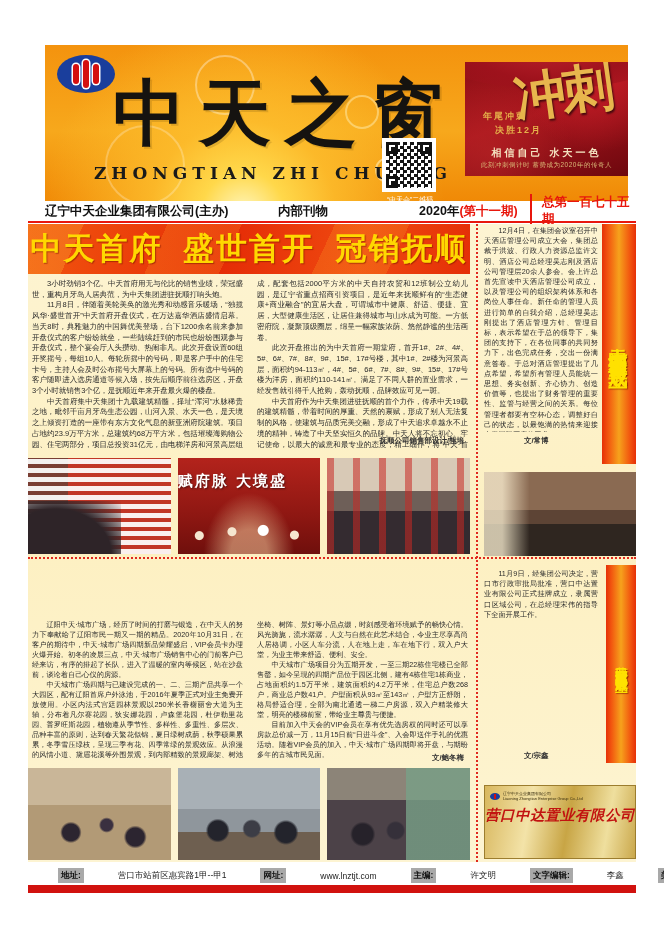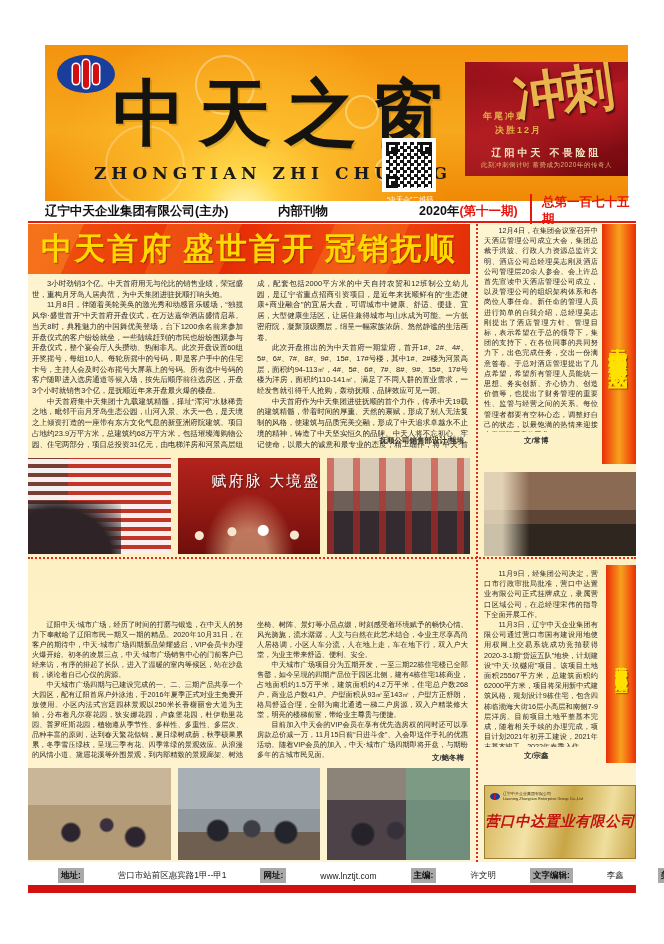--- a/index.html
+++ b/index.html
@@ -78,21 +78,21 @@
   .v-divider { position:absolute; left:448px; top:0; width:0; height:638px; border-left:2px dotted #e0281e; }
   .h-divider { position:absolute; left:0; top:333px; width:608px; height:0; border-top:2px dotted #e0281e; }
 
   
   #leftcol { position:absolute; left:0; top:0; width:442px; height:638px; }
 
   .art-title { position:relative; width:442px; display:flex; align-items:center; justify-content:center;
     background:
       linear-gradient(115deg, rgba(255,190,60,.28) 0 12%, rgba(255,255,255,0) 12% 30%, rgba(255,150,40,.25) 30% 46%, rgba(255,255,255,0) 46% 66%, rgba(255,170,40,.22) 66% 82%, rgba(255,255,255,0) 82%),
       linear-gradient(100deg,#f2560f 0%, #e52c06 45%, #ef4a10 75%, #e42e07 100%); }
-  .art-title .t { font-family:Liberation Serif, serif; font-weight:bold; color:#ffd800;
+  .art-title .t { font-family:Liberation Mono, monospace; font-weight:bold; color:#ffd800;
     text-shadow:1px 1px 1px rgba(120,20,0,.55); white-space:nowrap; }
   #art1-title { top:0; height:50px; }
   #art1-title .t { font-size:31px; letter-spacing:2px; }
   #art2-title { position:absolute; top:343px; height:48px; }
   #art2-title .t { font-size:25px; letter-spacing:1px; }
 
   .art-body { position:absolute; left:4px; width:436px; overflow:hidden;
     column-count:2; column-gap:14px; font-size:7.5px; line-height:10.7px; color:#2a2a2a; text-align:justify; }
   .art-body p { text-indent:2em; margin:0; }
   #art1-body { top:55px; height:176px; }
@@ -108,22 +108,22 @@
   .photo { flex:1; position:relative; overflow:hidden; }
 
   .ph-board { background:
       repeating-linear-gradient(0deg, rgba(255,255,255,.92) 0 5px, rgba(200,30,25,.15) 5px 9px),
       linear-gradient(90deg,#6b4438 0 28%, #c03a28 28% 100%); }
   .ph-board::after { content:""; position:absolute; left:0; bottom:0; width:65%; height:55%;
     background:radial-gradient(ellipse at 30% 100%, #2e2428 0 60%, rgba(46,36,40,0) 100%); }
   .ph-stage { background:
       radial-gradient(ellipse at 50% 100%, rgba(255,220,170,.5) 0 18%, rgba(255,220,170,0) 45%),
       linear-gradient(180deg,#b3231c 0%, #8e1712 60%, #6f0f0c 100%); }
-  .ph-stage .overlay-text { position:absolute; left:0; top:14px; width:100%; text-align:right;
-    color:#fff; font-family:"DejaVu Serif",serif; font-weight:normal; font-size:15px; letter-spacing:2px;
+  .ph-stage .overlay-text { position:absolute; left:0; top:14px; width:100%; text-align:left;
+    color:#fff; font-family:"DejaVu Serif",serif; font-weight:bold; font-size:15px; letter-spacing:2px;
     text-shadow:1px 1px 2px rgba(0,0,0,.5); white-space:nowrap; }
   .ph-stage .dancers { position:absolute; bottom:8px; left:0; width:100%; height:26px;
     background:
       radial-gradient(circle at 15% 60%, #f5e6d0 0 4px, rgba(0,0,0,0) 5px),
       radial-gradient(circle at 38% 45%, #f5e6d0 0 4px, rgba(0,0,0,0) 5px),
       radial-gradient(circle at 60% 40%, #fff 0 5px, rgba(0,0,0,0) 6px),
       radial-gradient(circle at 82% 58%, #f5e6d0 0 4px, rgba(0,0,0,0) 5px); }
   .ph-crowd { background:
       repeating-linear-gradient(90deg, rgba(200,40,35,.55) 0 7px, rgba(0,0,0,0) 7px 26px),
       linear-gradient(180deg,#d8c9b6 0 34%, #6e5f58 34% 55%, #342b30 55% 100%); }
@@ -170,21 +170,21 @@
   #s2-banner { top:341px; width:30px; height:198px; }
   #s2-banner .vt { font-size:12.5px; letter-spacing:1px; }
 
   #plaque { position:absolute; left:0; top:561px; width:152px; height:74px;
     background:linear-gradient(100deg,#d8b75e 0%, #f3e3a8 30%, #c8a545 55%, #efdf9e 80%, #caa84c 100%);
     border:1px solid #9c7d2e; }
   #plaque .small { position:absolute; left:5px; top:5px; display:flex; gap:3px; align-items:center; }
   #plaque .mini-logo { width:10px; height:7px; background:#1a3e9c; border-radius:50%; position:relative; }
   #plaque .mini-logo::after { content:""; position:absolute; left:4px; top:1px; width:2px; height:5px; background:#d40f0f; }
   #plaque .sm-lines { font-size:4px; color:#3a2f10; line-height:5px; }
-  #plaque .big { position:absolute; left:0; top:26px; width:100%; text-align:center;
+  #plaque .big { position:absolute; left:0; top:20px; width:100%; text-align:center;
     font-family:"DejaVu Serif",serif; font-weight:bold; font-style:italic; color:#c21310;
     font-size:14.5px; white-space:nowrap; letter-spacing:.5px; }
 
   
   #footer { position:absolute; left:28px; top:867px; width:608px; height:17px;
     display:flex; align-items:center; font-size:8.5px; color:#222;gap:28px; }
   #footer .tick { width:4px; height:11px; background:#d1120e; margin-right:2px; }
   #footer .chip { background:#a9a9a9; color:#111; font-weight:bold; padding:1.5px 3px; white-space:nowrap; }
   #footer .val { padding:0 6px; white-space:nowrap; }
   #footer-redbar { position:absolute; left:28px; top:885px; width:608px; height:8px; background:#d1120e; }
@@ -216,21 +216,21 @@
           <div class="fp fp3"></div>
       </div>
     </div>
     <div id="qr-caption">“中天会”二维码</div>
 
     <div id="promo-banner">
       <div class="drape"></div>
       <div class="promo-big">冲刺</div>
       <div class="promo-tag">年尾冲刺</div>
       <div class="promo-tag2">决胜12月</div>
-      <div class="promo-slogan">辽阳中天 不畏险阻</div>
+      <div class="promo-slogan">相信自己 水天一色</div>
       <div class="promo-sub">此刻冲刺倒计时 蓄势成为2020年的传奇人</div>
     </div>
   </div>
 
   <div id="issue-bar">
     <span class="organizer">辽宁中天企业集团有限公司(主办)</span>
     <span class="pubtype">内部刊物</span>
     <span class="yearissue"><span>2020年</span><span class="issue-red">(第十一期)</span></span>
     <span class="total">总第一百七十五期</span>
   </div>
@@ -288,21 +288,20 @@
           <p>12月4日，在集团会议室召开中天酒店管理公司成立大会，集团总裁于洪波、行政人力资源总监许文明、酒店公司总经理吴志刚及酒店公司管理层20余人参会。会上许总首先宣读中天酒店管理公司成立，以及管理公司的组织架构体系和各岗位人事任命。新任命的管理人员进行简单的自我介绍，总经理吴志刚提出了酒店管理方针、管理目标，表示希望在于总的领导下，集团的支持下，在各位同事的共同努力下，出色完成任务，交出一份满意答卷。于总对酒店管理提出了几点希望，希望所有管理人员能统一思想、务实创新、齐心协力、创造价值等，也提出了财务管理的重要性、监管与经营之间的关系。每位管理者都要有空杯心态，调整好自己的状态，以最饱满的热情来迎接中天国际酒店的开业。</p>
         </div>
       <div class="side-byline" id="s1-byline">文/常博</div>
       <div class="vbanner" id="s1-banner">
         <span class="vt">中天酒店管理公司正式成立</span>
       </div>
       <div class="photo ph-meeting" id="s1-photo"></div>
 
       <div class="side-text" id="s2-text">
           <p>11月9日，经集团公司决定，营口市行政审批局批准，营口中达置业有限公司正式挂牌成立，隶属营口区域公司，在总经理宋伟的指导下全面开展工作。</p>
-          <p>11月3日，辽宁中天企业集团有限公司通过营口市国有建设用地使用权网上交易系统成功竞拍获得2020-3-1期“货运五队”地块，计划建设“中天·玖樾府”项目。该项目土地面积25567平方米，总建筑面积约62000平方米，项目将采用新中式建筑风格，规划设计9栋住宅，包含四栋临渤海大街16层小高层和南侧7-9层洋房。目前项目土地平整基本完成，随着相关手续的办理完成，项目计划2021年初开工建设，2021年末基本竣工，2022年春季入住。</p>
         </div>
       <div class="side-byline" id="s2-byline">文/宗鑫</div>
       <div class="vbanner" id="s2-banner">
         <span class="vt">营口中达置业有限公司挂牌成立</span>
       </div>
 
       <div id="plaque">
         <div class="small">
           <div class="mini-logo"></div>
           <div class="sm-lines">

